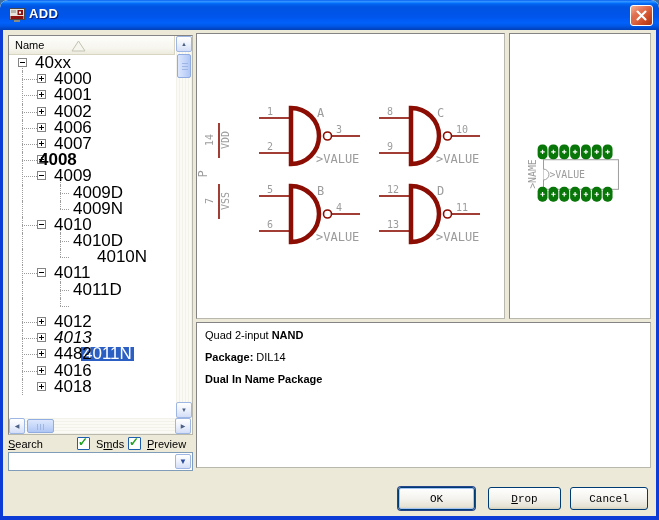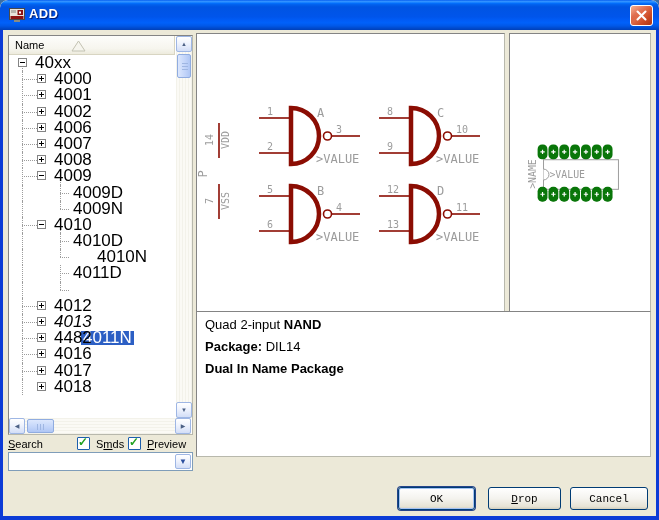--- a/index.html
+++ b/index.html
@@ -65,21 +65,21 @@
   .checkbox .check{position:absolute;left:0px;top:-3px;color:#21A121;font-size:12px;font-weight:bold;}
   #smds-box{left:69px;} #preview-box{left:120px;}
   .combo{position:absolute;left:8px;top:452px;width:185px;height:19px;background:#fff;border:1px solid #7F9DB9;}
   .combo-field{position:absolute;left:1px;top:1px;right:18px;bottom:1px;font-size:11px;padding:1px 3px;}
   .combo-btn{position:absolute;right:1px;top:1px;width:16px;bottom:1px;border:1px solid #9EB6E4;border-radius:2px;
     background:linear-gradient(180deg,#FFFFFF 0%,#EFF3FD 45%,#D3DEF7 100%);
     text-align:center;color:#2B4F9E;font-size:8px;line-height:14px;cursor:pointer;}
   
   .schematic{left:196px;top:33px;width:309px;height:286px;}
   .package{left:509px;top:33px;width:142px;height:286px;}
-  .description{left:196px;top:311px;width:455px;height:146px;padding:6px 8px;font-size:13px;color:#000;}
+  .description{left:196px;top:322px;width:455px;height:146px;padding:6px 8px;font-size:11px;color:#000;}
   .description p{margin:0 0 9px 0;line-height:13px;}
   .panel svg{position:absolute;left:0;top:0;width:100%;height:100%;}
   .schem-text{font-family:"DejaVu Sans Mono",monospace;fill:var(--stxt,#9C9C9C);}
   
   .xpbtn{position:absolute;top:487px;height:23px;border:1px solid #003C74;border-radius:3px;
     background:linear-gradient(180deg,#FFFFFF 0%,#F4F3EE 50%,#E6E3D5 88%,#D2CEBD 100%);
     font-family:Liberation Mono, monospace;font-size:11px;color:#000;cursor:pointer;}
   .xpbtn.default{box-shadow:0 0 0 1px #26458C, inset 0 0 0 1px #A5C3F3;}
   #ok-btn{left:398px;width:77px;} #drop-btn{left:488px;width:73px;} #cancel-btn{left:570px;width:78px;}
 </style>
@@ -145,21 +145,21 @@
         <div class="trow">
           <div class="vline" style="left: 13px; top: 0px; height: 16.2px;"></div>
           <div class="hline" style="left: 13px; width: 15px;"></div>
           <div class="exp plus" style="left: 27.5px;"></div>
           <span class="tlabel" style="left: 43px;">4007</span>
         </div>
         <div class="trow">
           <div class="vline" style="left: 13px; top: 0px; height: 16.2px;"></div>
           <div class="hline" style="left: 13px; width: 15px;"></div>
           <div class="exp plus" style="left: 27.5px;"></div>
-          <span class="tlabel" style="left: 43px;">4008</span>
+          <span class="tlabel" style="left: 28px; font-weight: bold;">4008</span>
         </div>
         <div class="trow">
           <div class="vline" style="left: 13px; top: 0px; height: 16.2px;"></div>
           <div class="hline" style="left: 13px; width: 15px;"></div>
           <div class="vline" style="left: 51px; top: 8px; height: 8.2px;"></div>
           <div class="exp" style="left: 27.5px;"></div>
           <span class="tlabel" style="left: 43px;">4009</span>
         </div>
         <div class="trow">
           <div class="vline" style="left: 13px; top: 0px; height: 16.2px;"></div>
@@ -187,20 +187,27 @@
           <span class="tlabel" style="left: 62px;">4010D</span>
         </div>
         <div class="trow">
           <div class="vline" style="left: 13px; top: 0px; height: 16.2px;"></div>
           <div class="vline" style="left: 51px; top: 0px; height: 8px;"></div>
           <div class="hline" style="left: 51px; width: 9px;"></div>
           <span class="tlabel" style="left: 62px; margin-left: 24px;">4010N</span>
         </div>
         <div class="trow">
           <div class="vline" style="left: 13px; top: 0px; height: 16.2px;"></div>
+          <div class="hline" style="left: 13px; width: 15px;"></div>
+          <div class="vline" style="left: 51px; top: 8px; height: 8.2px;"></div>
+          <div class="exp" style="left: 27.5px;"></div>
+          <span class="tlabel" style="left: 43px;">4011</span>
+        </div>
+        <div class="trow">
+          <div class="vline" style="left: 13px; top: 0px; height: 16.2px;"></div>
           <div class="vline" style="left: 51px; top: 0px; height: 16.2px;"></div>
           <div class="hline" style="left: 51px; width: 9px;"></div>
           <span class="tlabel" style="left: 62px;">4011D</span>
         </div>
         <div class="trow">
           <div class="vline" style="left: 13px; top: 0px; height: 16.2px;"></div>
           <div class="vline" style="left: 51px; top: 0px; height: 8px;"></div>
           <div class="hline" style="left: 51px; width: 9px;"></div>
           <span class="tlabel selected" style="left: 72px; margin-top: 48px;">4011N</span>
         </div>
@@ -220,26 +227,20 @@
           <div class="vline" style="left: 13px; top: 0px; height: 16.2px;"></div>
           <div class="hline" style="left: 13px; width: 15px;"></div>
           <div class="exp plus" style="left: 27.5px;"></div>
           <span class="tlabel" style="left: 43px;">4482</span>
         </div>
         <div class="trow">
           <div class="vline" style="left: 13px; top: 0px; height: 16.2px;"></div>
           <div class="hline" style="left: 13px; width: 15px;"></div>
           <div class="exp plus" style="left: 27.5px;"></div>
           <span class="tlabel" style="left: 43px;">4016</span>
-        </div>
-        <div class="trow">
-          <div class="vline" style="left: 13px; top: 0px; height: 16.2px;"></div>
-          <div class="hline" style="left: 13px; width: 15px;"></div>
-          <div class="exp plus" style="left: 27.5px;"></div>
-          <span class="tlabel" style="left: 43px;">4017</span>
         </div>
         <div class="trow">
           <div class="vline" style="left: 13px; top: 0px; height: 16.2px;"></div>
           <div class="exp plus" style="left: 27.5px;"></div>
           <span class="tlabel" style="left: 43px;">4018</span>
         </div>
       </div>
 
     <div class="vscroll">
       <div class="sb-btn up"><span>▲</span></div>

